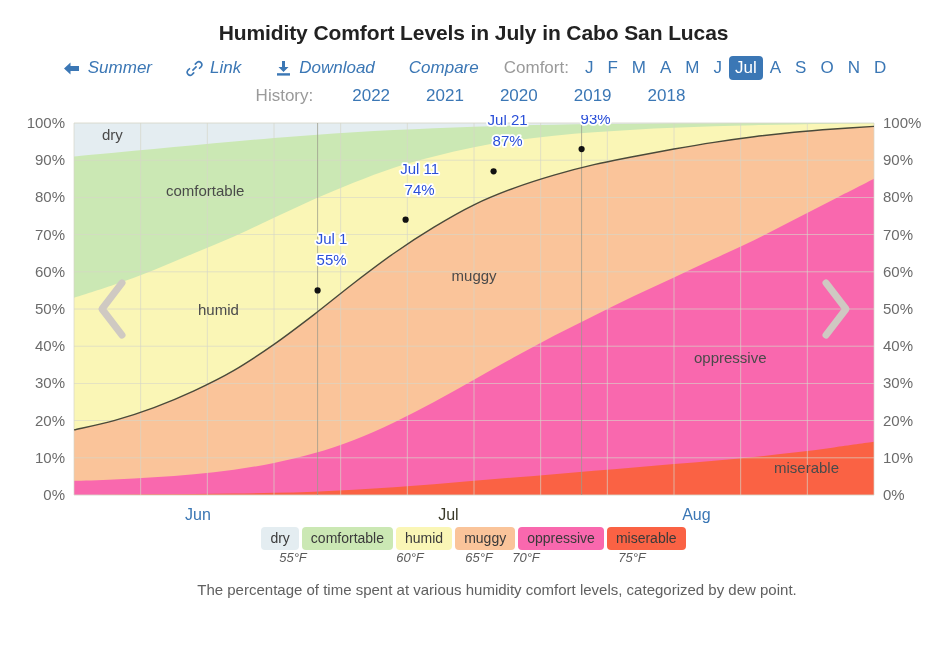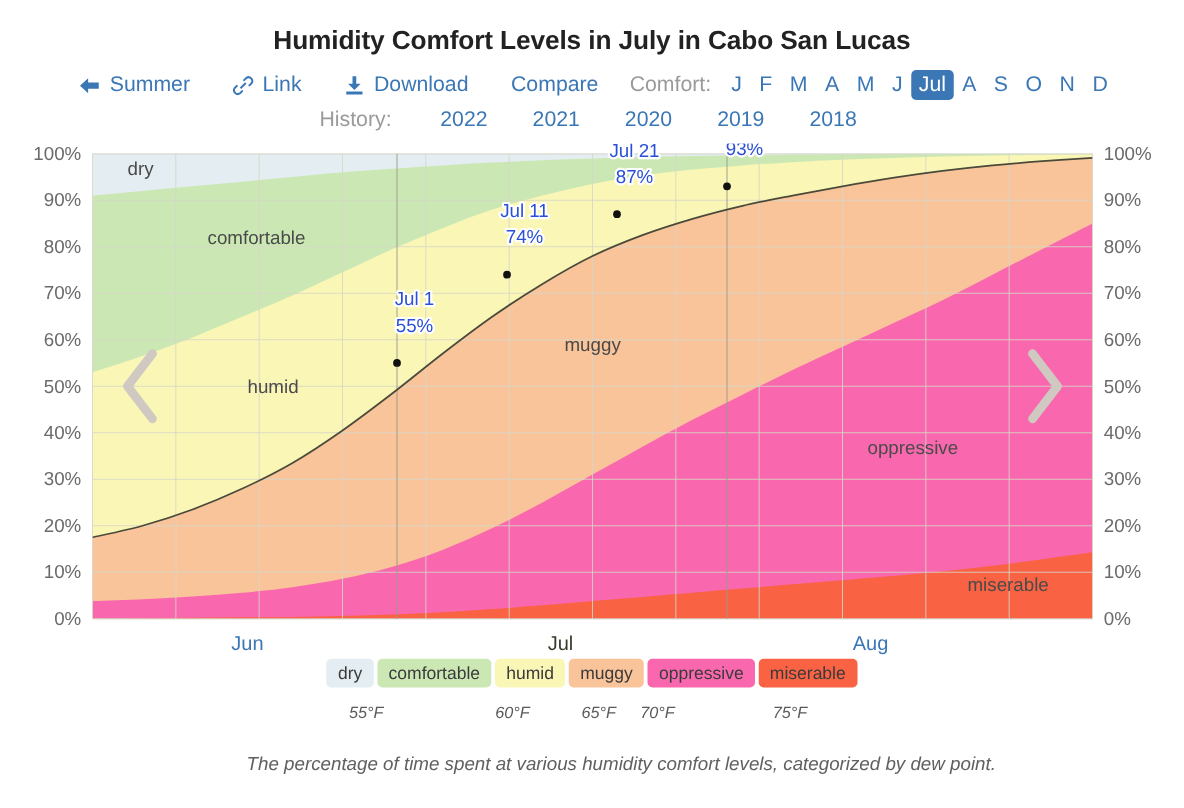--- a/index.html
+++ b/index.html
@@ -31,20 +31,21 @@
     color: #3b77b5;
     white-space: nowrap;
   }
   .navitem {
     display: inline-flex;
     align-items: center;
     gap: 7px;
     color: #3b77b5;
     cursor: pointer;
     padding: 0 17px;
+    font-style: italic;
   }
   .navitem:first-child { padding-left: 8px; }
   .navicon { display: inline-flex; align-items: center; }
   .avg-label { color: #9a9a9a; font-size: 17px; margin-left: 8px; margin-right: 9px; }
   .months { display: inline-flex; align-items: center; gap: 0px; }
   .month {
     color: #3b77b5;
     font-size: 17px;
     padding: 1px 7px;
     cursor: pointer;
@@ -90,36 +91,35 @@
     color: #3a3a3a;
     padding: 3px 9px 4px 9px;
     border-radius: 4px;
     line-height: 16px;
     white-space: nowrap;
   }
   .ticksrow {
     position: relative;
     height: 20px;
     width: 939px;
-    margin-top: 12px;
+    margin-top: 0;
   }
   .dptick {
     position: absolute;
     font-size: 13px;
     font-style: italic;
     color: #5a5a5a;
     transform: translateX(-50%);
     white-space: nowrap;
   }
   .caption {
     text-align: center;
     font-size: 15px;
-    font-style: italic;
     color: #606060;
-    margin-top: 21px;
+    margin-top: 11px;
     padding-left: 47px;
   }
 </style>
 </head>
 <body>
 
 <div id="app">
 
   <div class="title">Humidity Comfort Levels in July in Cabo San Lucas</div>
 

